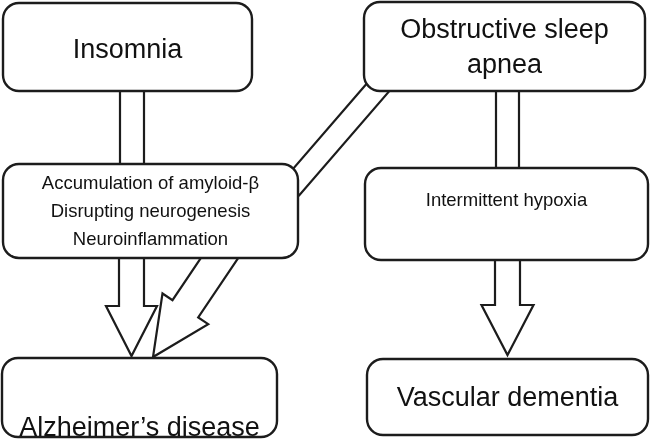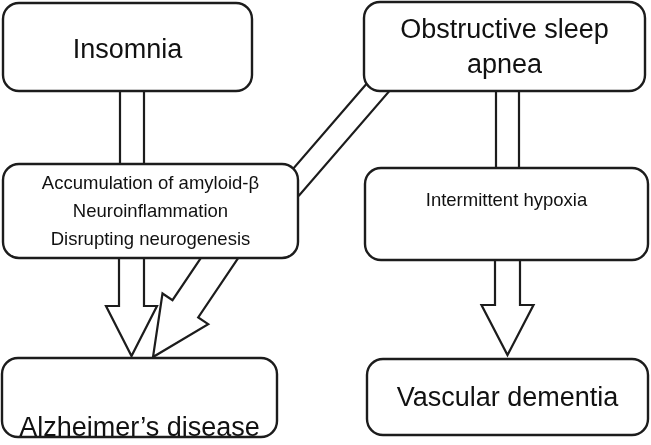--- a/index.html
+++ b/index.html
@@ -52,22 +52,22 @@
   <div class="node-label big" style="left:3px;   top:3px;   width:249px; height:93px;">
     <span>Insomnia</span>
   </div>
 
   <div class="node-label big" style="left:364px; top:2px;   width:281px; height:89px;justify-content:center;">
     <span>Obstructive sleep apnea</span>
   </div>
 
   <div class="node-label small" style="left:3px; top:164px; width:295px; height:94px;">
     <div>Accumulation of amyloid-β</div>
+    <div>Disrupting neurogenesis</div>
     <div>Neuroinflammation</div>
-    <div>Disrupting neurogenesis</div>
   </div>
 
   <div class="node-label small" style="left:365px; top:168px; width:283px; height:64px;">
     <div>Intermittent hypoxia</div>
   </div>
 
   <div class="node-label big" style="left:2px;   top:358px; width:275px; height:98px;margin-top:20px;">
     <span>Alzheimer’s disease</span>
   </div>
 

